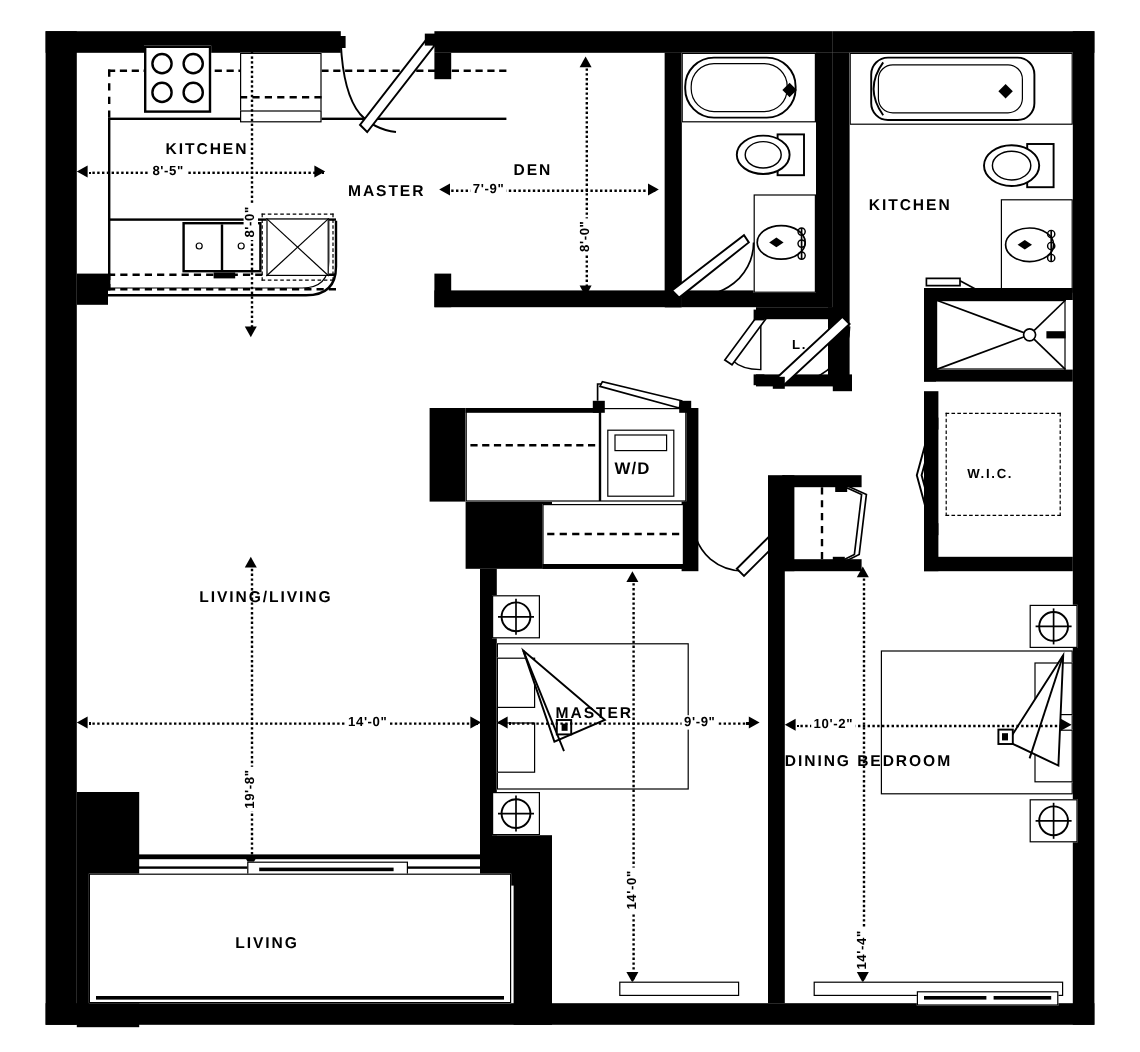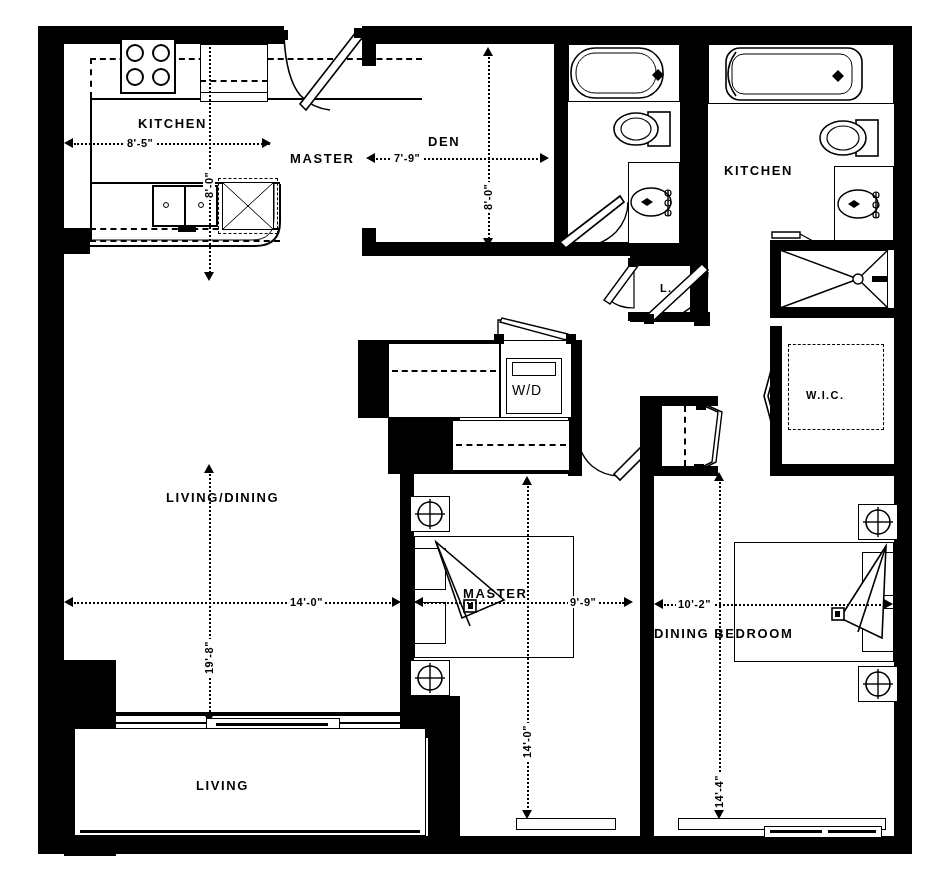--- a/index.html
+++ b/index.html
@@ -17,21 +17,21 @@
   .arrow.left{border-top:5px solid transparent;border-bottom:5px solid transparent;border-right:9px solid #000;}
   .arrow.right{border-top:5px solid transparent;border-bottom:5px solid transparent;border-left:9px solid #000;}
   .arrow.up{border-left:5px solid transparent;border-right:5px solid transparent;border-bottom:9px solid #000;}
   .arrow.down{border-left:5px solid transparent;border-right:5px solid transparent;border-top:9px solid #000;}
   .box{position:absolute;border:2px solid #000;background:#fff;box-sizing:border-box;}
   .boxthin{position:absolute;border:1px solid #000;background:#fff;box-sizing:border-box;}
   .dash{position:absolute;border:1px dashed #000;box-sizing:border-box;background:transparent;}
   .dashtop{position:absolute;border-top:2px dashed #000;}
   .circ{position:absolute;border:2px solid #000;border-radius:50%;background:#fff;box-sizing:border-box;}
   svg{position:absolute;overflow:visible;}
-  .wd-label{position:absolute;font-size:14px;font-weight:normal;letter-spacing:1px;}
+  .wd-label{position:absolute;font-size:14px;font-weight:bold;letter-spacing:1px;}
 </style>
 </head>
 <body>
 
 <div id="plan">
 
   <div class="wall" style="left:38px;top:26px;width:26px;height:828px;"></div>
   <div class="wall" style="left:38px;top:26px;width:246px;height:18px;"></div>
   <div class="wall" style="left:362px;top:26px;width:332px;height:18px;"></div>
   <div class="wall" style="left:694px;top:26px;width:218px;height:18px;"></div>
@@ -255,21 +255,21 @@
     <path d="M700 404 L718 412 L712 462 L696 470" fill="#fff" stroke="#000" stroke-width="1.4"></path>
     <path d="M704 404 L722 412 L716 462 L700 470" fill="none" stroke="#000" stroke-width="1.4"></path>
   </svg>
   <div class="wall" style="left:696px;top:400px;width:10px;height:10px;"></div>
   <div class="wall" style="left:694px;top:464px;width:10px;height:10px;"></div>
 
   <div class="wall" style="left:400px;top:474px;width:14px;height:236px;"></div>
   <div class="wall" style="left:400px;top:696px;width:60px;height:42px;"></div>
   <div class="wall" style="left:64px;top:660px;width:52px;height:196px;"></div>
 
-  <div class="room-label" style="left:166px;top:490px;">LIVING/DINING</div>
+  <div class="room-label" style="left:166px;top:490px;">LIVING/LIVING</div>
 
   <div class="dimline-h" style="left:74px;top:602px;width:324px;"></div>
   <div class="arrow left" style="left:64px;top:597px;"></div>
   <div class="arrow right" style="left:392px;top:597px;"></div>
   <div class="dimtext" style="left:288px;top:596px;">14'-0"</div>
 
   <div class="dimline-v" style="left:209px;top:470px;height:250px;"></div>
   <div class="arrow up" style="left:204px;top:464px;"></div>
   <div class="arrow down" style="left:204px;top:714px;"></div>
   <div class="dimtext vert" style="left:203px;top:676px;">19'-8"</div>

